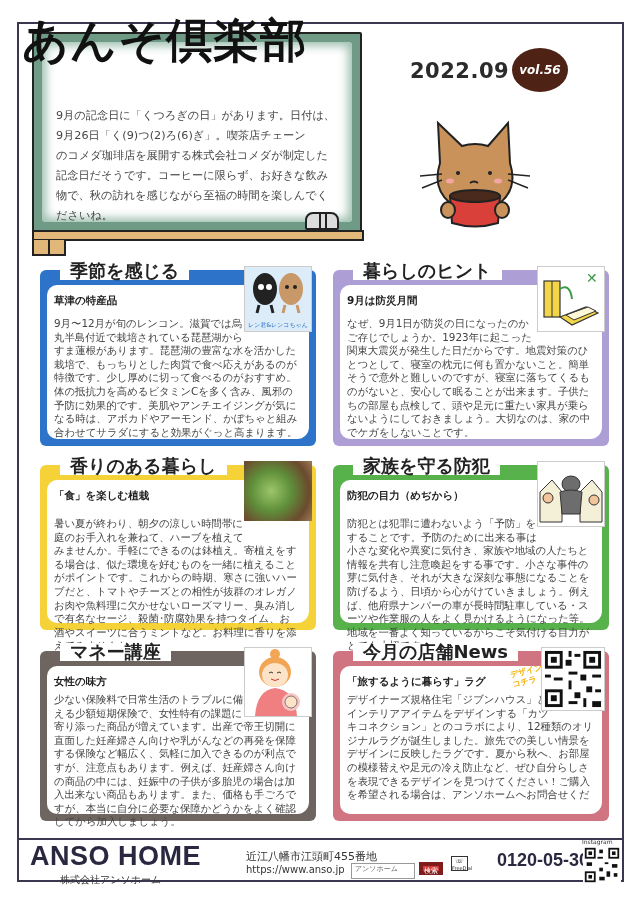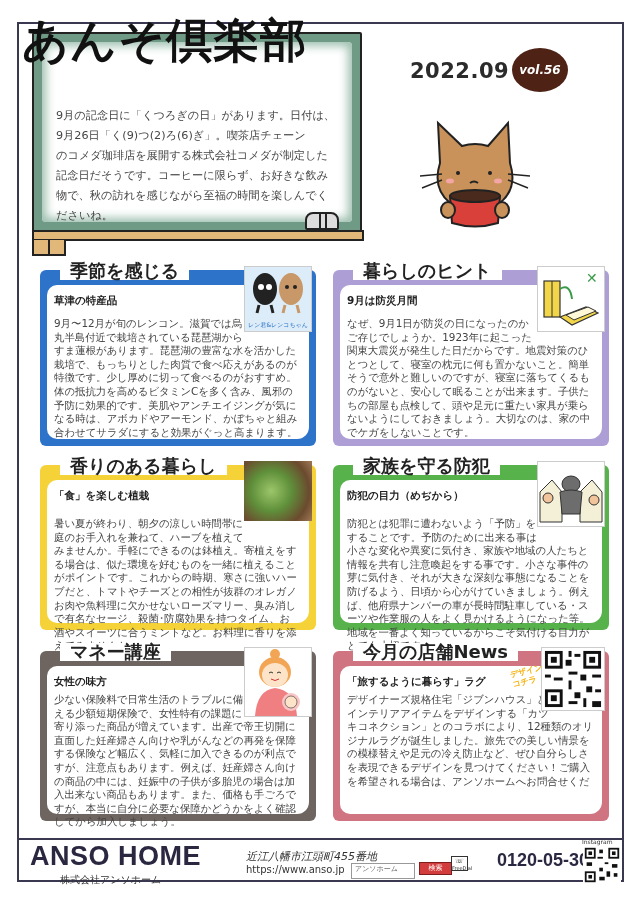--- a/index.html
+++ b/index.html
@@ -91,29 +91,29 @@
   .s-green .sec-box { background: #57b24b; }
   .s-gray { left: 40px; top: 643px; height: 178px; }
   .s-gray .sec-box { background: #6f6560; }
   .s-pink { left: 333px; top: 643px; height: 178px; }
   .s-pink .sec-box { background: #cf7480; }
 
   
   .footer-rule { position: absolute; left: 17px; top: 838px; width: 607px; height: 2px; background: #3a3850; }
   .brand { position: absolute; left: 30px; top: 841px; font-size: 27px; font-weight: bold; color: #2a2840; letter-spacing: 0.5px; font-family: "Liberation Sans", sans-serif; }
   .brand-sub { position: absolute; left: 60px; top: 873px; font-size: 10px; color: #333; }
-  .address { position: absolute; left: 246px; top: 849px; font-size: 11px; color: #333; font-style: italic; }
+  .address { position: absolute; left: 246px; top: 849px; font-size: 11px; color: #333; }
   .url { position: absolute; left: 246px; top: 864px; font-size: 10px; color: #333; }
   .search-input {
     position: absolute; left: 351px; top: 863px; width: 64px; height: 16px; border: 1px solid #999; background: #fff;
     font-size: 7px; color: #666; padding-left: 3px; line-height: 10px; font-family: Liberation Mono, monospace;
   }
   .search-btn {
-    position: absolute; left: 419px; top: 862px; width: 33px; height: 13px; background: #d23c3c; color: #fff;
-    font-size: 7px; border: 1px solid #7f1d1d; line-height: 11px; text-align: center;
+    position: absolute; left: 419px; top: 862px; width: 24px; height: 13px; background: #d23c3c; color: #fff;
+    font-size: 7px; border: 4px solid #7f1d1d; line-height: 11px; text-align: center;
   }
   .freedial-icon {
     position: absolute; left: 451px; top: 856px; width: 17px; height: 15px; border: 1px solid #333; font-size: 5px;
     text-align: center; line-height: 6px; color: #333;
   }
   .phone { position: absolute; left: 469px; top: 850px; font-size: 18px; font-weight: bold; color: #2a2840; font-family: "Liberation Sans", sans-serif; padding-left: 28px; }
   .insta-label { position: absolute; left: 582px; top: 838px; font-size: 6px; color: #333; }
   .insta-qr { position: absolute; left: 583px; top: 846px; width: 38px; height: 38px; }
 </style>
 </head>
@@ -308,20 +308,21 @@
       <div class="sec-body"></div>
     </div>
   <div class="sec-heading">今月の店舗News</div>
   <div class="sec-sub">「旅するように暮らす」ラグ</div>
   <div style="position:absolute;left:178px;top:22px;width:44px;font-size:8px;font-weight:bold;color:#f5b20c;transform:rotate(-14deg);line-height:10px;">デザインはコチラ</div>
   <div class="sec-text" style="top:50px;">
     <div>デザイナーズ規格住宅「ジブンハウス」と</div>
     <div>インテリアアイテムをデザインする「カツ</div>
     <div>キコネクション」とのコラボにより、12種類のオリ</div>
     <div>ジナルラグが誕生しました。旅先での美しい情景を</div>
+    <div>デザインに反映したラグです。夏から秋へ、お部屋</div>
     <div>の模様替えや足元の冷え防止など、ぜひ自分らしさ</div>
     <div>を表現できるデザインを見つけてください！ご購入</div>
     <div>を希望される場合は、アンソホームへお問合せくだ</div>
   </div>
   <div class="sec-img" style="width:64px;height:64px;">
     <svg width="62" height="62" viewBox="0 0 21 21">
       <rect width="21" height="21" fill="#fff"></rect>
       <g fill="#111">
         <rect x="1" y="1" width="6" height="6"></rect>
           <rect x="2" y="2" width="4" height="4" fill="#fff"></rect>

